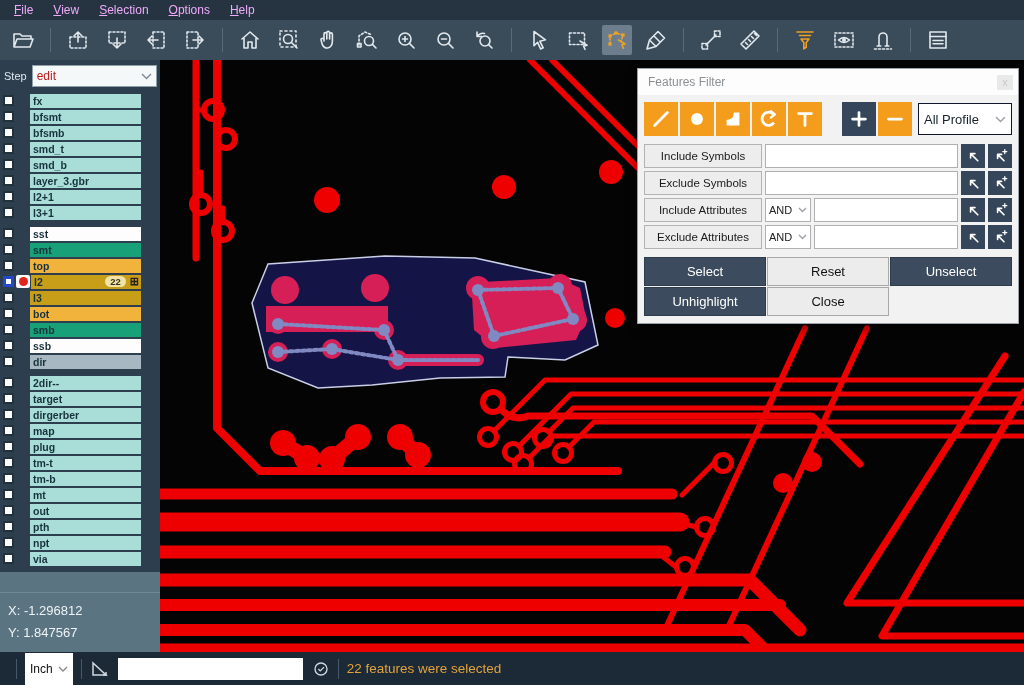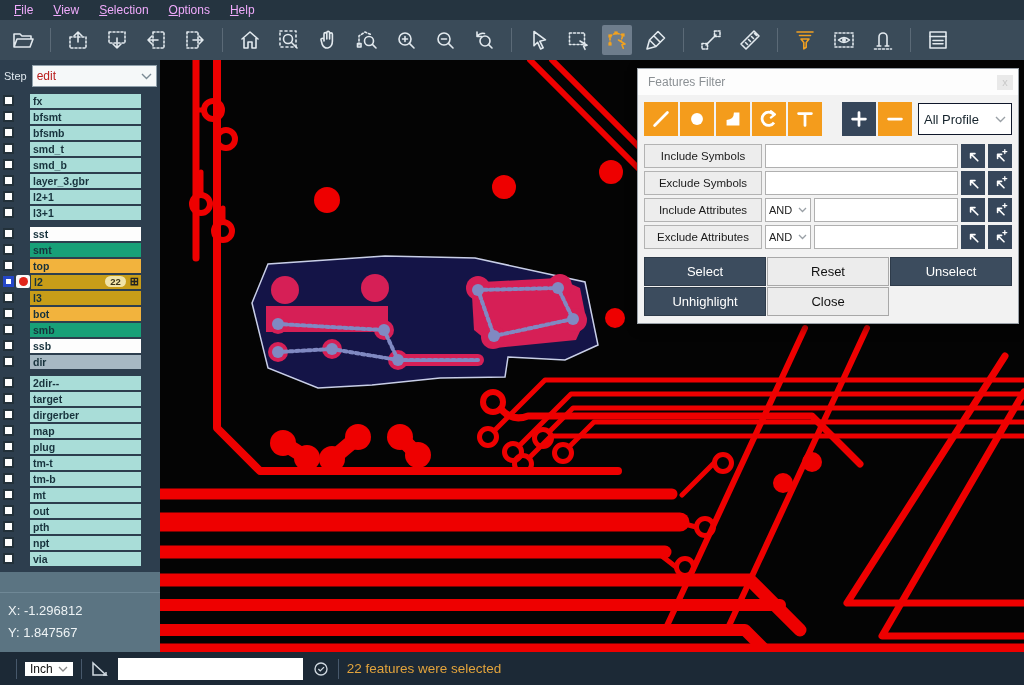--- a/index.html
+++ b/index.html
@@ -72,21 +72,21 @@
   .pick-btn { width:24px; height:24px; margin-left:3px; background:#36465a; display:flex; align-items:center; justify-content:center; flex:0 0 auto; }
   .pick-btn svg { width:16px; height:16px; }
   .dlg-actions { display:grid; grid-template-columns:1fr 1fr 1fr; gap:1px; margin:8px 6px 7px; }
   .act-btn { height:29px; font-size:13px; display:flex; align-items:center; justify-content:center; font-family:"Liberation Sans",sans-serif; }
   .act-dark { background:#3c4c5e; color:#fff; border:1px solid #2e3b4a; }
   .act-light { background:#ececec; color:#111; border:1px solid #a8a8a8; }
 
   
   .statusbar { height:33px; background:#1c2936; display:flex; align-items:center; flex:0 0 auto; padding:0 8px; }
   .sb-sep { width:1px; height:20px; background:#47586b; margin:0 8px; }
-  .unit-select { height:14px; background:#fff; display:flex; align-items:center; gap:5px; padding:0 5px; font-size:12px; color:#111; }
+  .unit-select { height:32px; background:#fff; display:flex; align-items:center; gap:5px; padding:0 5px; font-size:12px; color:#111; }
   .unit-select .chev { color:#888; }
   .angle-ic { color:#cfd8e0; display:flex; }
   .cmd-input { width:185px; height:22px; border:none; background:#fff; margin-left:8px; font-size:12px; padding:0 5px; }
   .refresh-ic { color:#cfd8e0; margin-left:9px; display:flex; }
   .sb-msg { color:#e2a33c; font-size:13.5px; }
   .chev svg { display:block; }
 </style>
 </head>
 <body>
 

